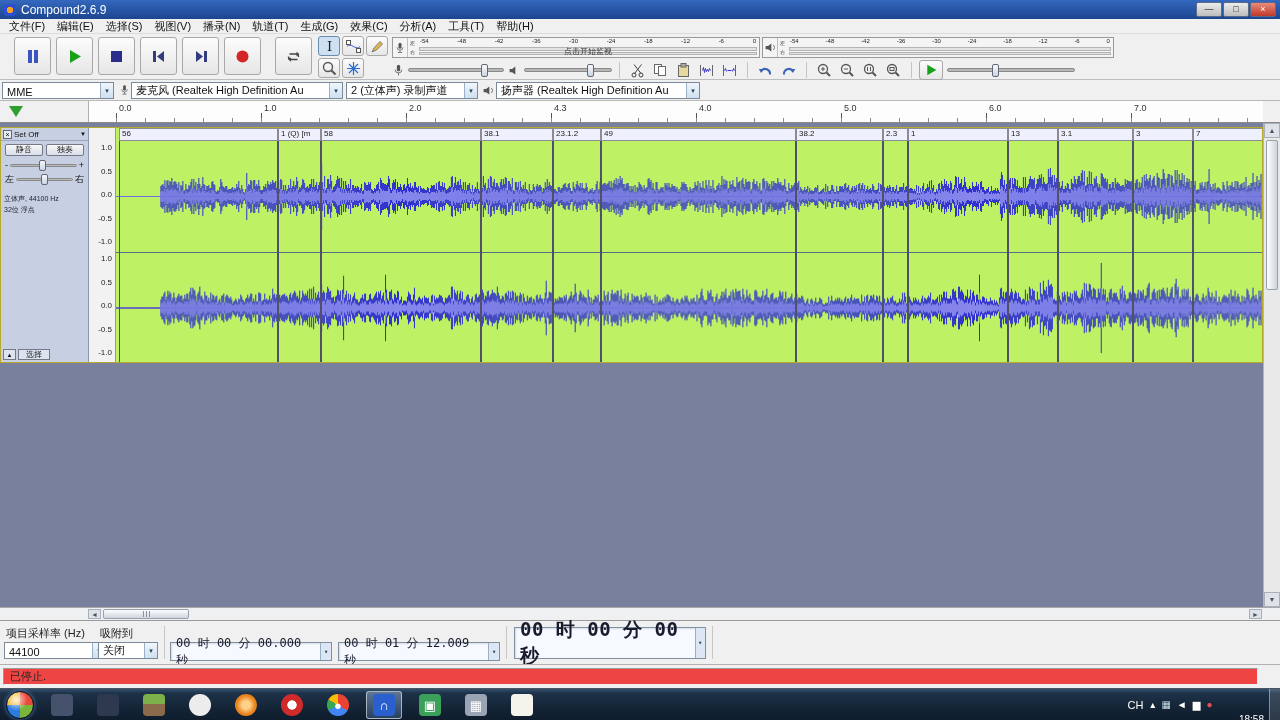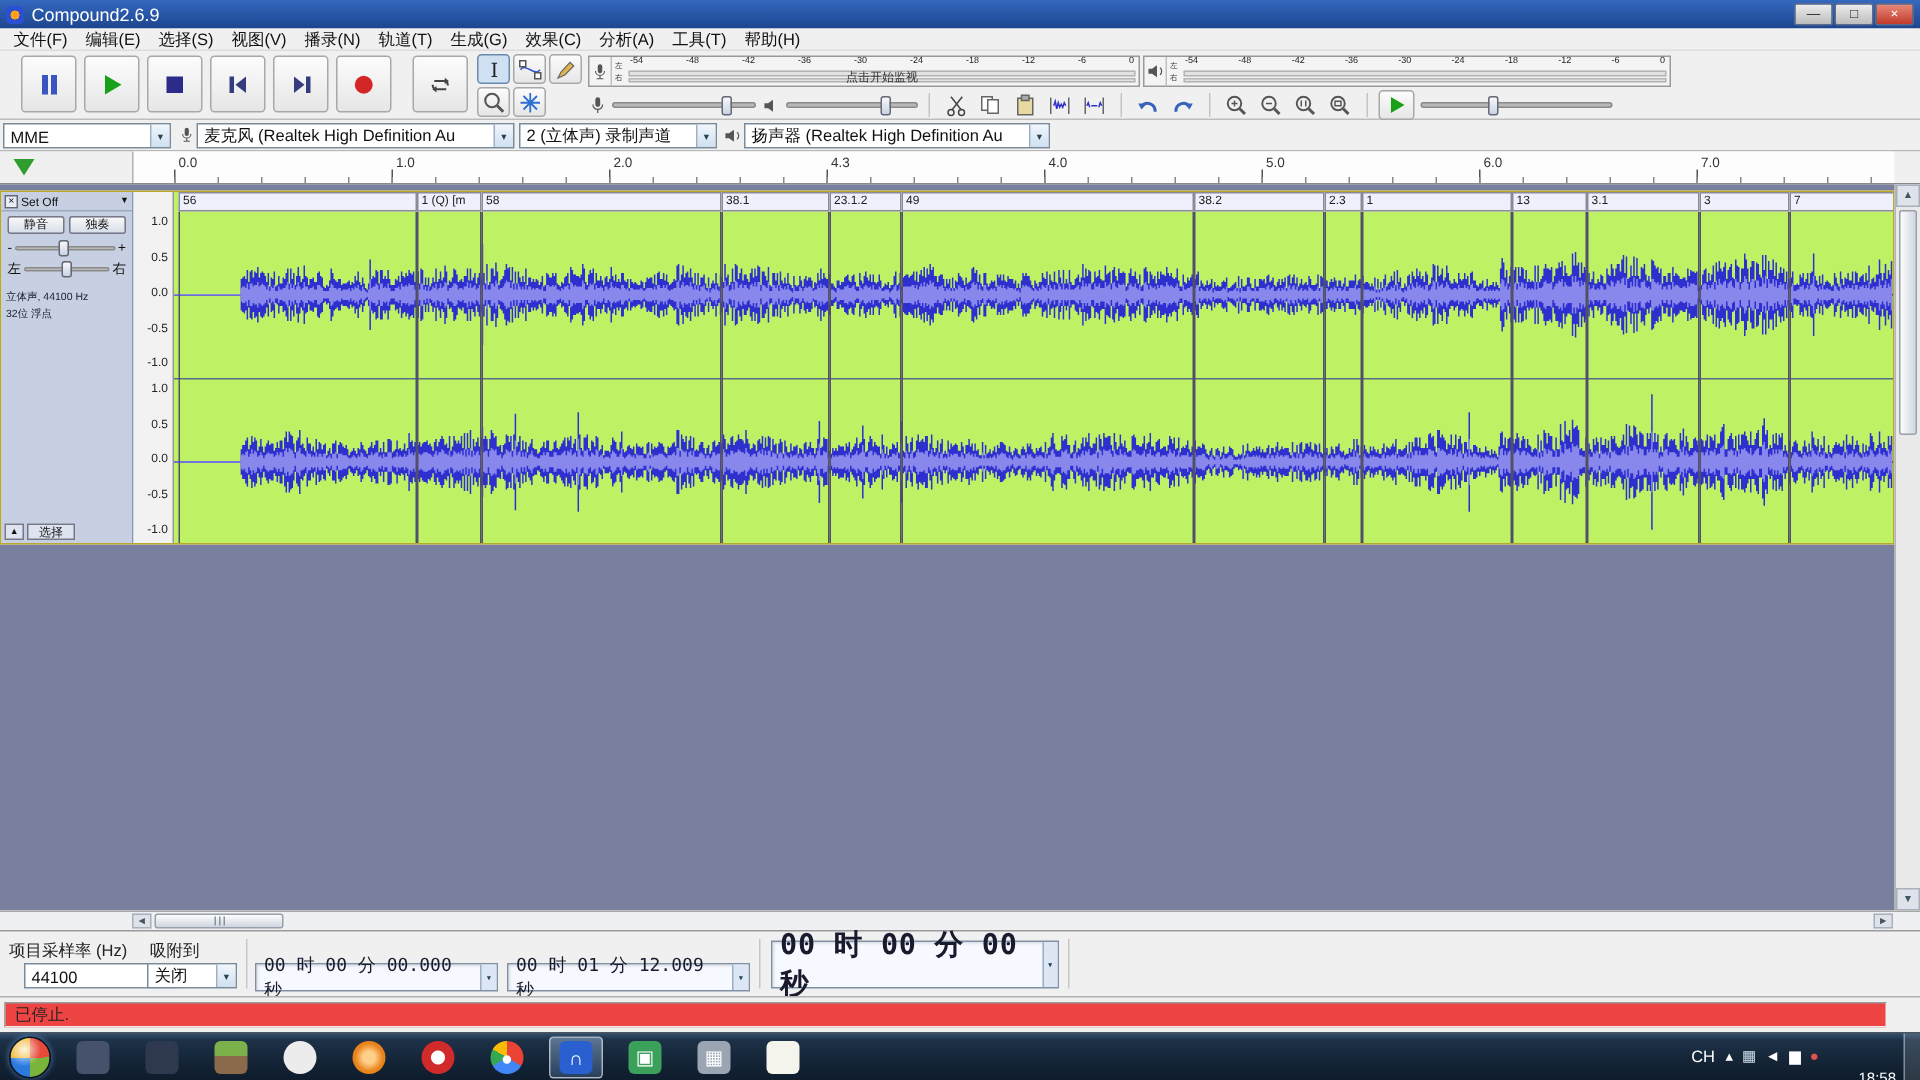--- a/index.html
+++ b/index.html
@@ -600,21 +600,21 @@
         <i></i>
         <i></i>
         <i></i>
       </div>
     <div class="harrow" style="right:18px">►</div>
   </div>
 
   <div class="selbar">
     <span class="sel-label" style="left:6px;top:5px">项目采样率 (Hz)</span>
     <span class="sel-label" style="left:100px;top:5px">吸附到</span>
-    <div class="combo" style="left:16px;top:21px;width:102px">
+    <div class="combo" style="left:4px;top:21px;width:102px">
       <span>44100</span>
         <span class="carrow">▾</span>
     </div>
     <div class="combo" style="left:98px;top:21px;width:60px">
       <span>关闭</span>
         <span class="carrow">▾</span>
     </div>
     <span class="selsep" style="left:164px"></span>
     <div class="timefield" style="left:170px;top:21px;width:162px;height:19px">
       <span>00 时 00 分 00.000 秒</span>

